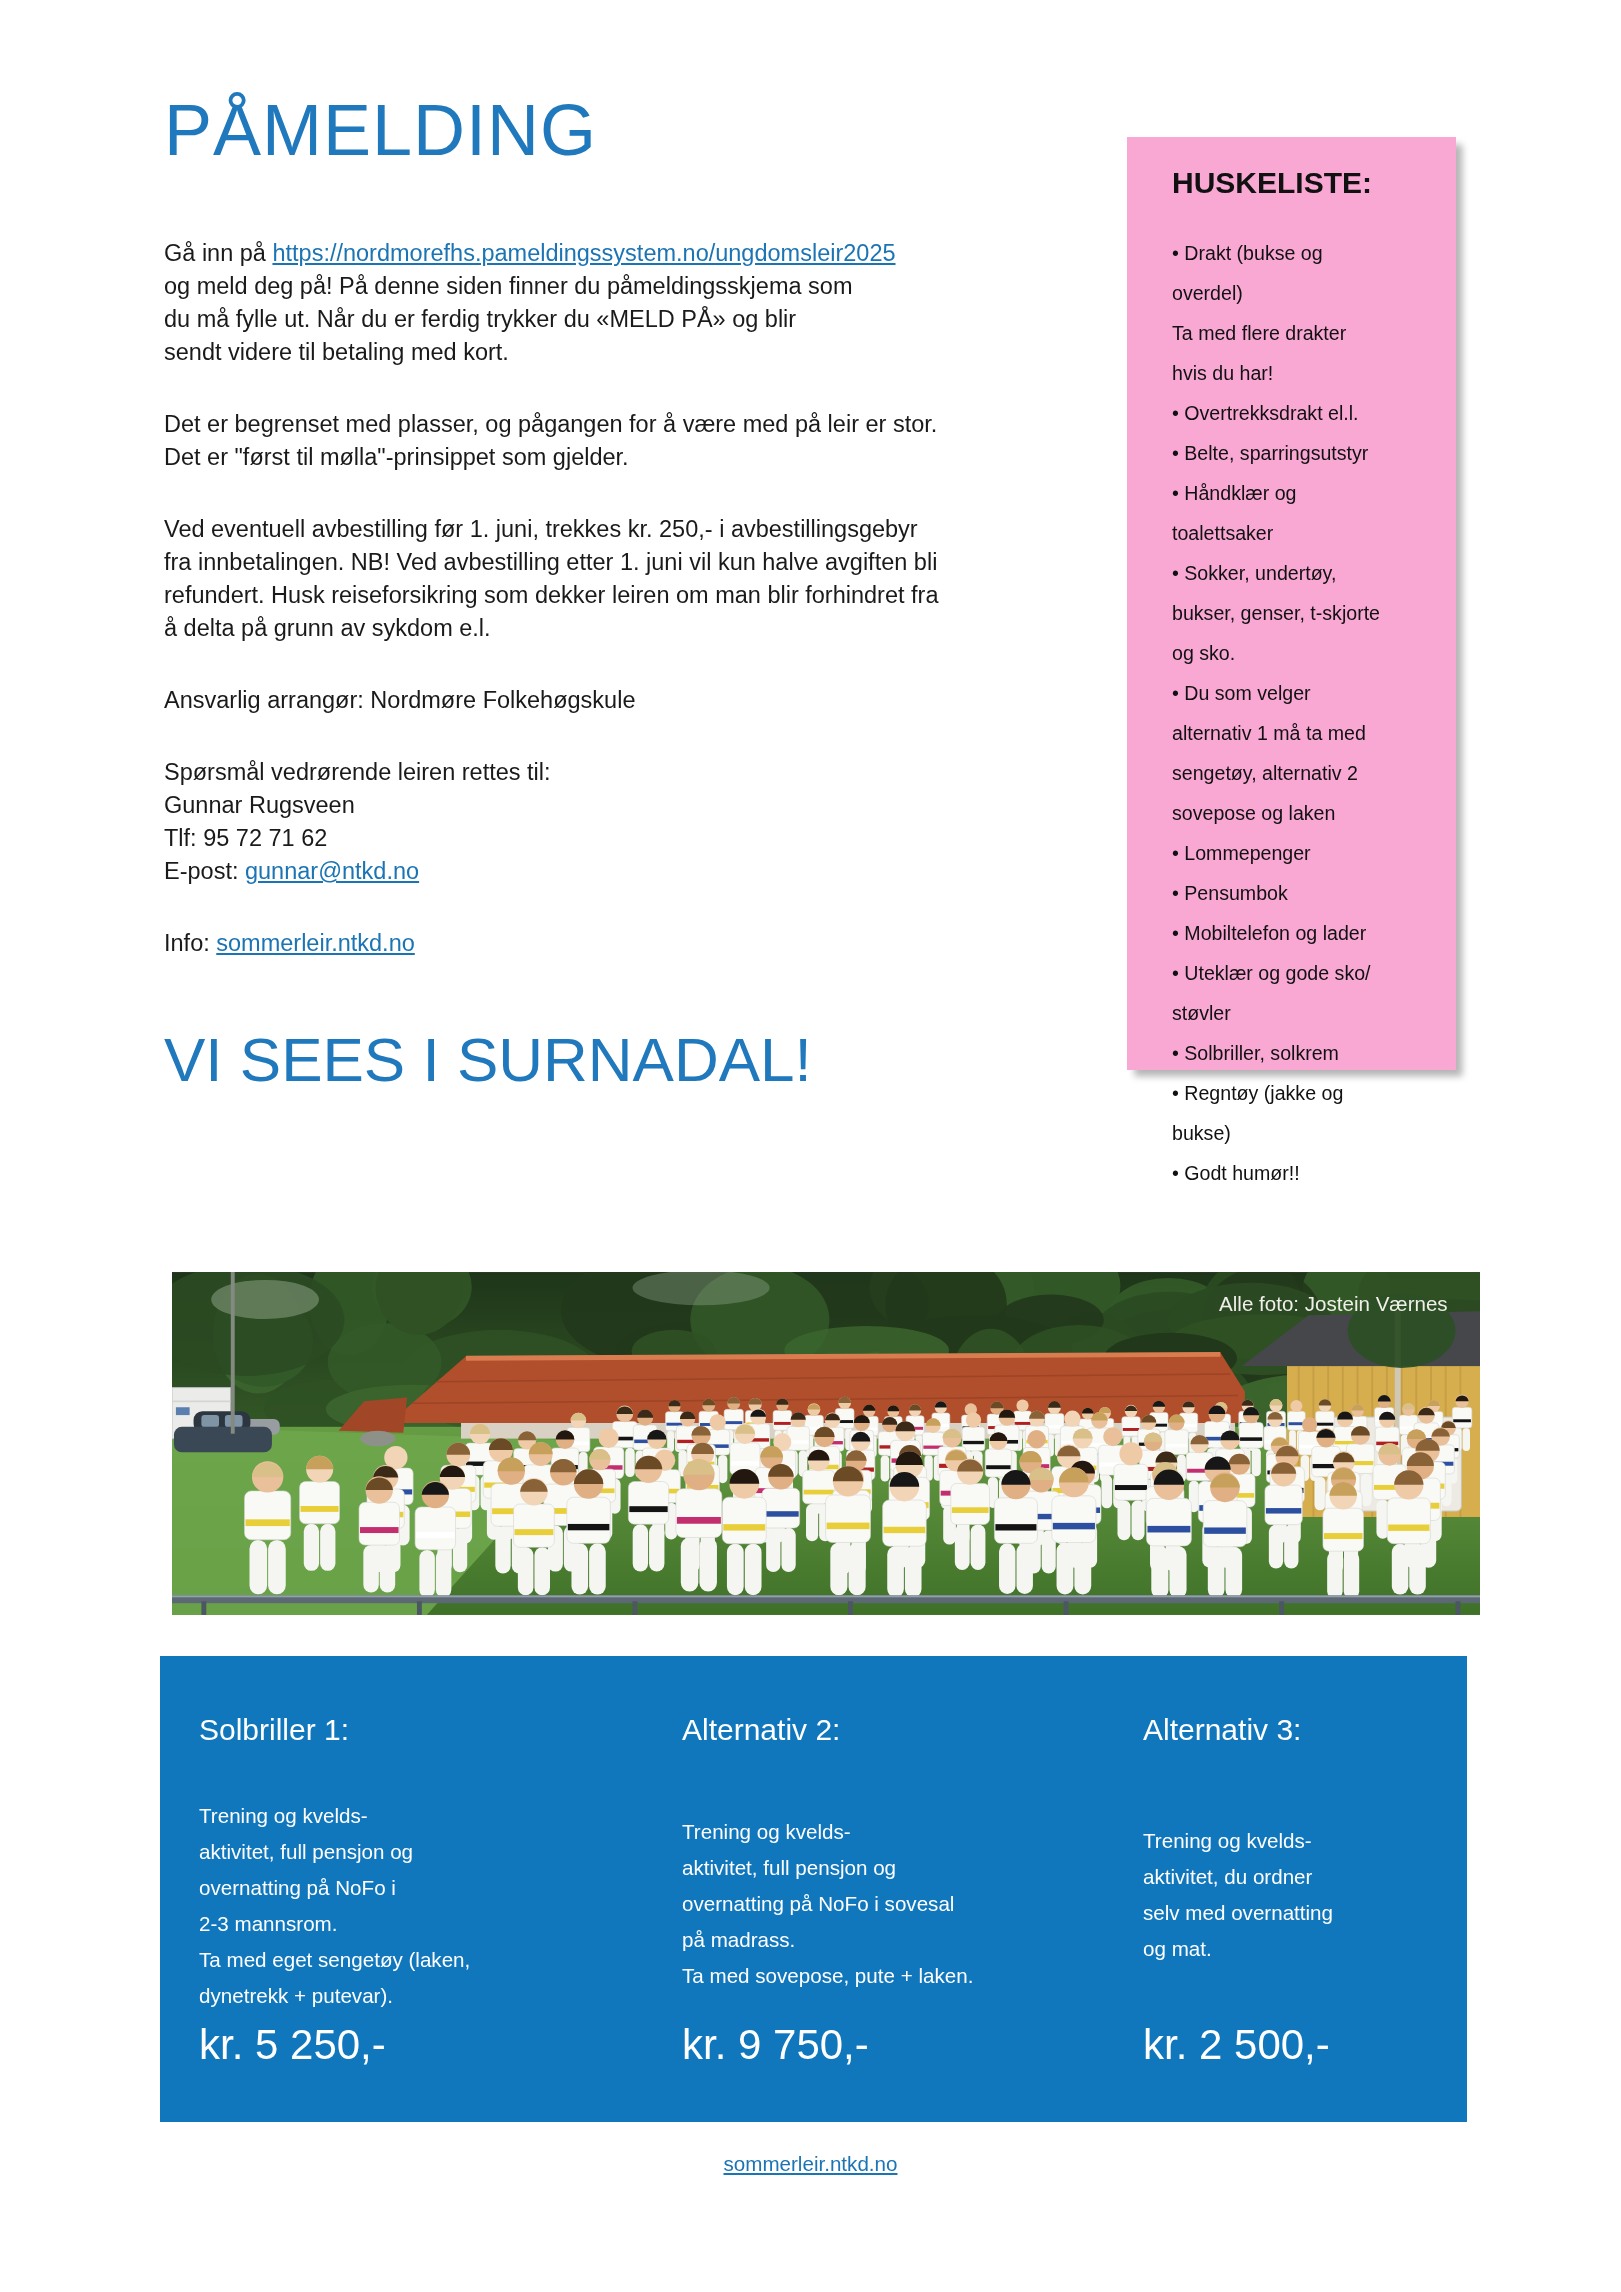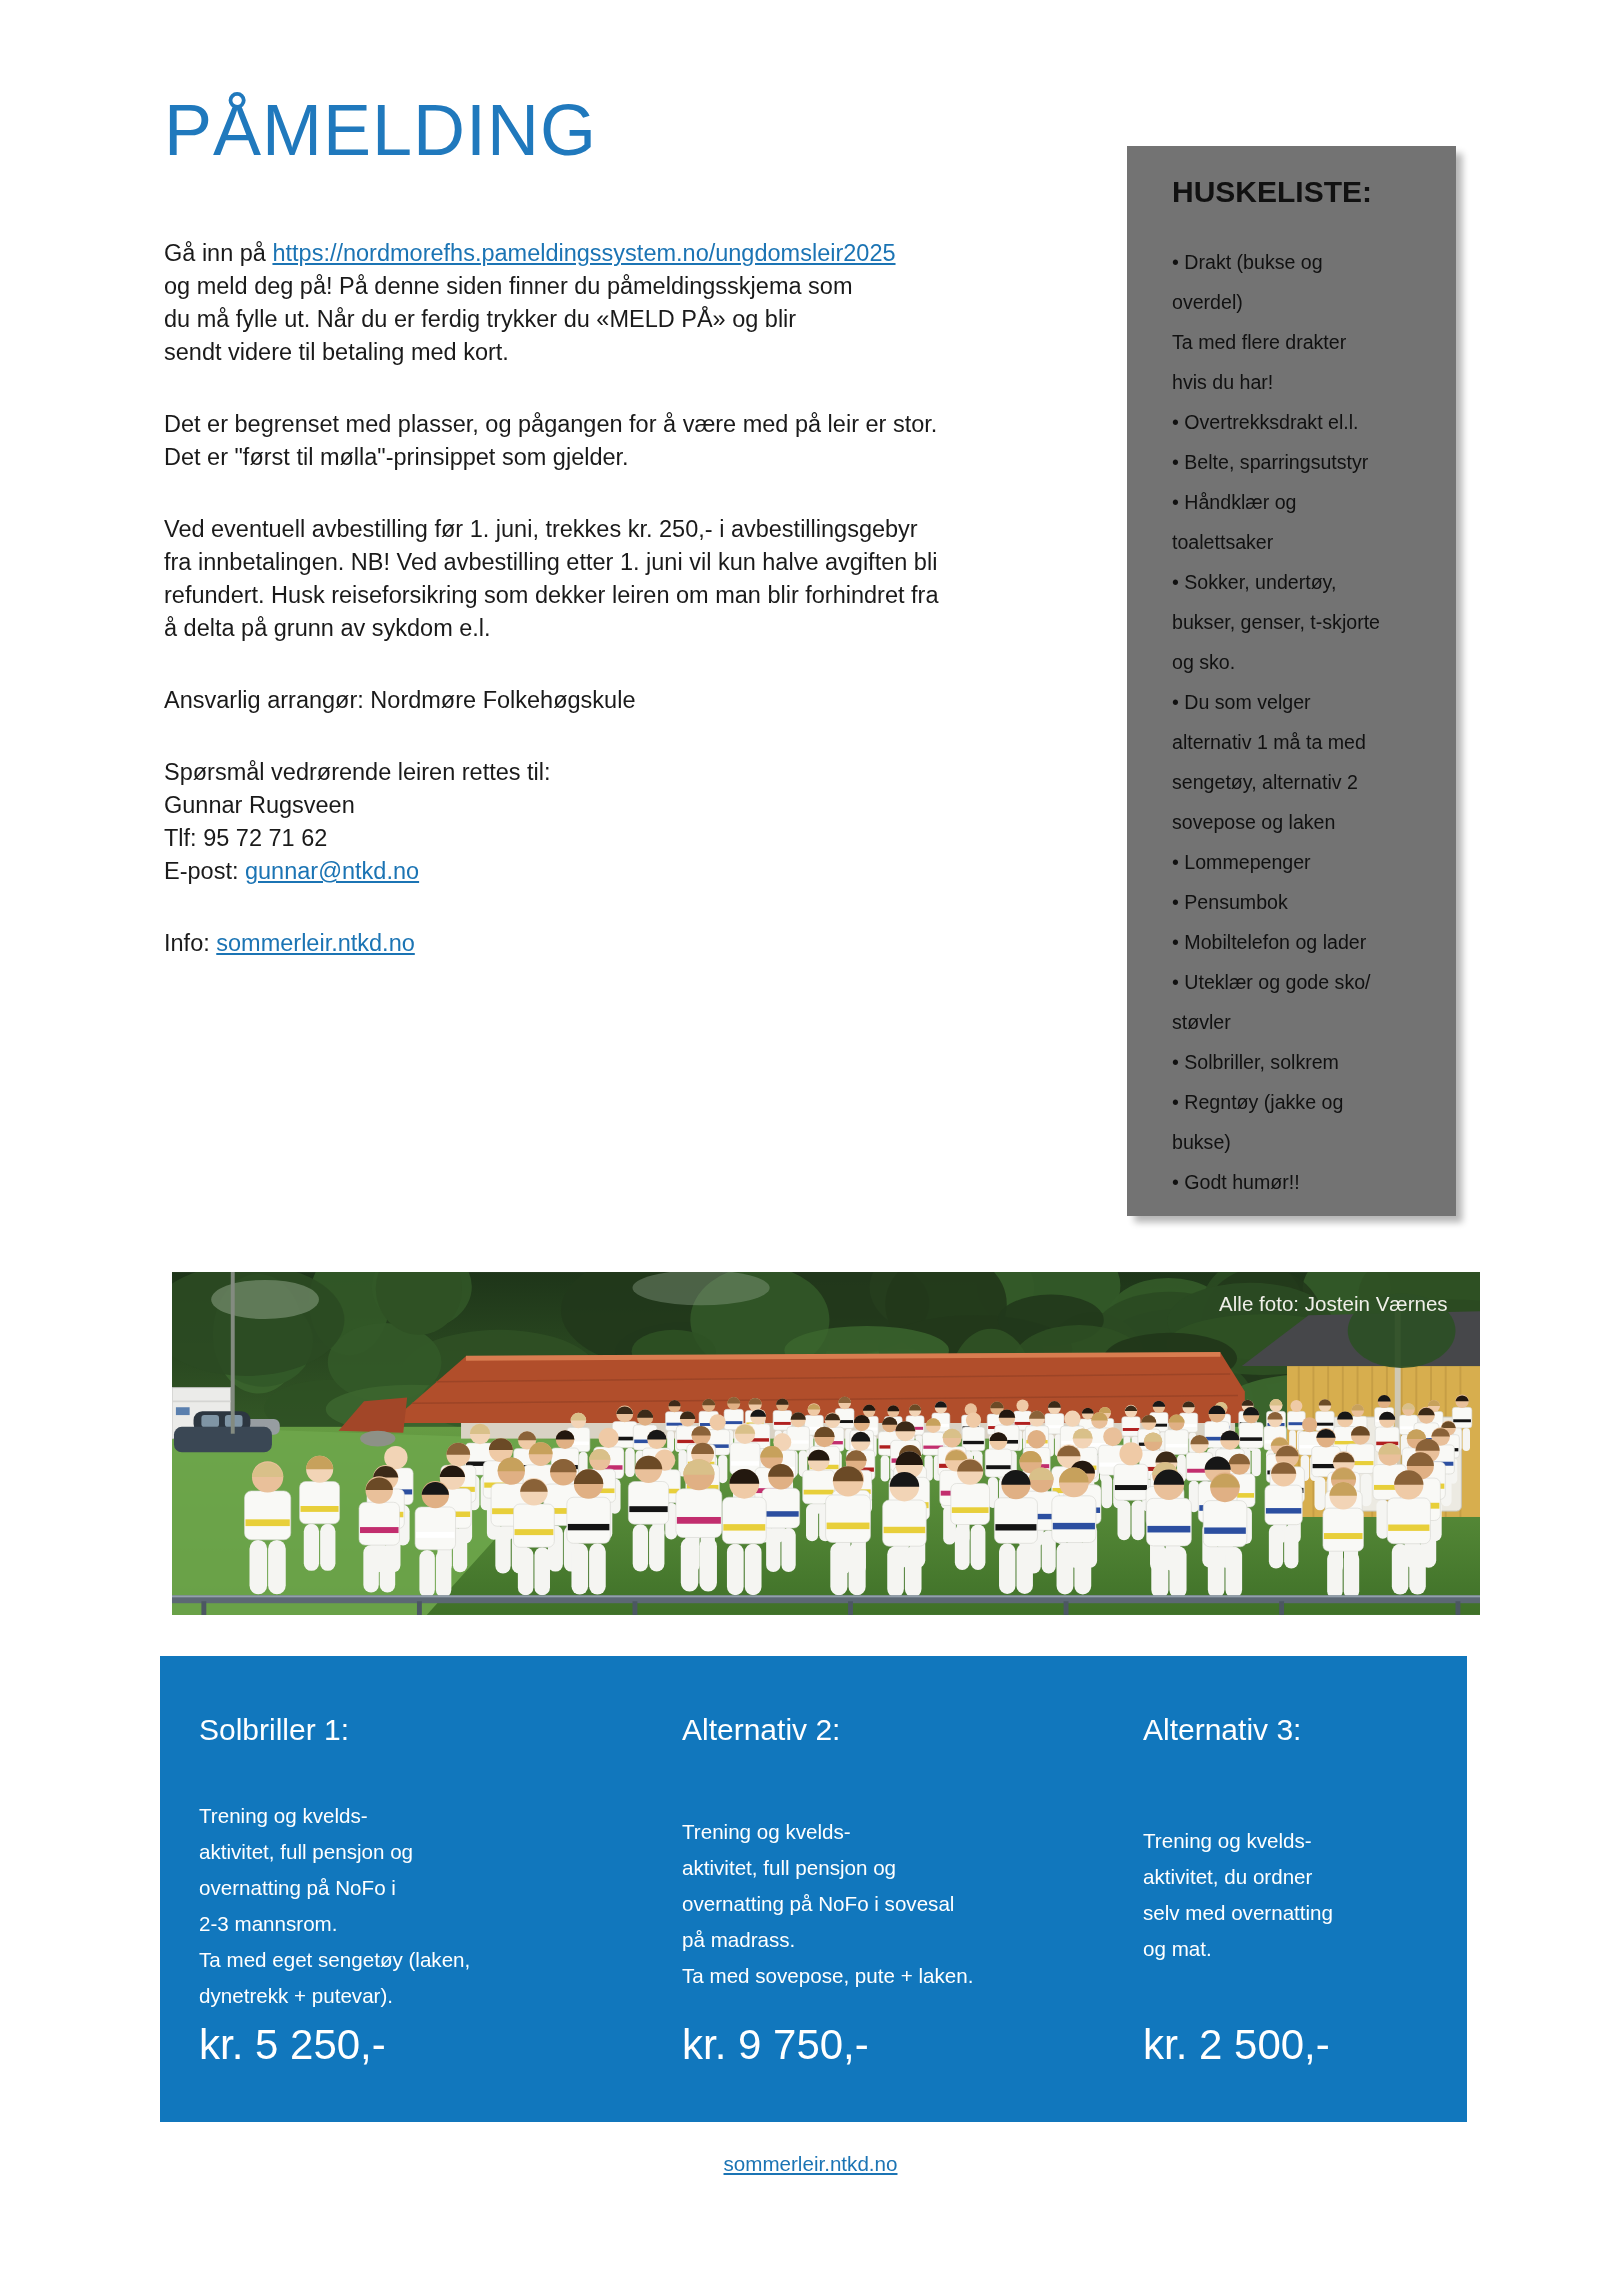--- a/index.html
+++ b/index.html
@@ -10,21 +10,21 @@
 
   
   .main{position:absolute;left:164px;top:94px;width:882px;}
   .title{font-size:72px;line-height:1.0;font-weight:400;color:#2079bd;margin:0 0 71px 0;letter-spacing:1px;}
   .bodytext{font-size:23.5px;line-height:33px;}
   .para{margin:0 0 39px 0;}
   .contact-line{min-height:33px;}
   .closing{font-size:62px;line-height:1.0;font-weight:400;color:#2079bd;margin:69px 0 0 0;white-space:nowrap;}
 
   
-  .huskeliste{position:absolute;left:1127px;top:146px;width:329px;height:1070px;background:#737373;
+  .huskeliste{position:absolute;left:1127px;top:137px;width:329px;height:933px;background:#f9a8d4;
               box-shadow:6.9px 6.9px 6.9px #b5b5b5;box-sizing:border-box;padding:29px 17.6px 0 45px;}
   .huskeliste h2{font-size:30px;font-weight:700;margin:0 0 33px 0;color:#111;}
   .huskeliste .list{font-size:19.6px;line-height:40px;color:#111;}
 
   
   .photo-wrap{position:absolute;left:172px;top:1272px;width:1308px;height:343px;}
   .photo-wrap svg{display:block;}
 
   
   .bluebox{position:absolute;left:160px;top:1656px;width:1307px;height:466px;background:#1177bd;color:#ffffff;}
@@ -71,20 +71,21 @@
       <div class="para">
         <div class="contact-line">Spørsmål vedrørende leiren rettes til:</div>
         <div class="contact-line">Gunnar Rugsveen</div>
         <div class="contact-line">Tlf: 95 72 71 62</div>
         <div class="contact-line"><span>E-post: </span><a>gunnar@ntkd.no</a></div>
       </div>
 
       <div class="para"><span>Info: </span><a>sommerleir.ntkd.no</a></div>
     </div>
 
+    <h2 class="closing">VI SEES I SURNADAL!</h2>
   </div>
 
   <aside class="huskeliste">
     <h2>HUSKELISTE:</h2>
     <div class="list pre">• Drakt (bukse og
 overdel)
 Ta med flere drakter
 hvis du har!
 • Overtrekksdrakt el.l.
 • Belte, sparringsutstyr

